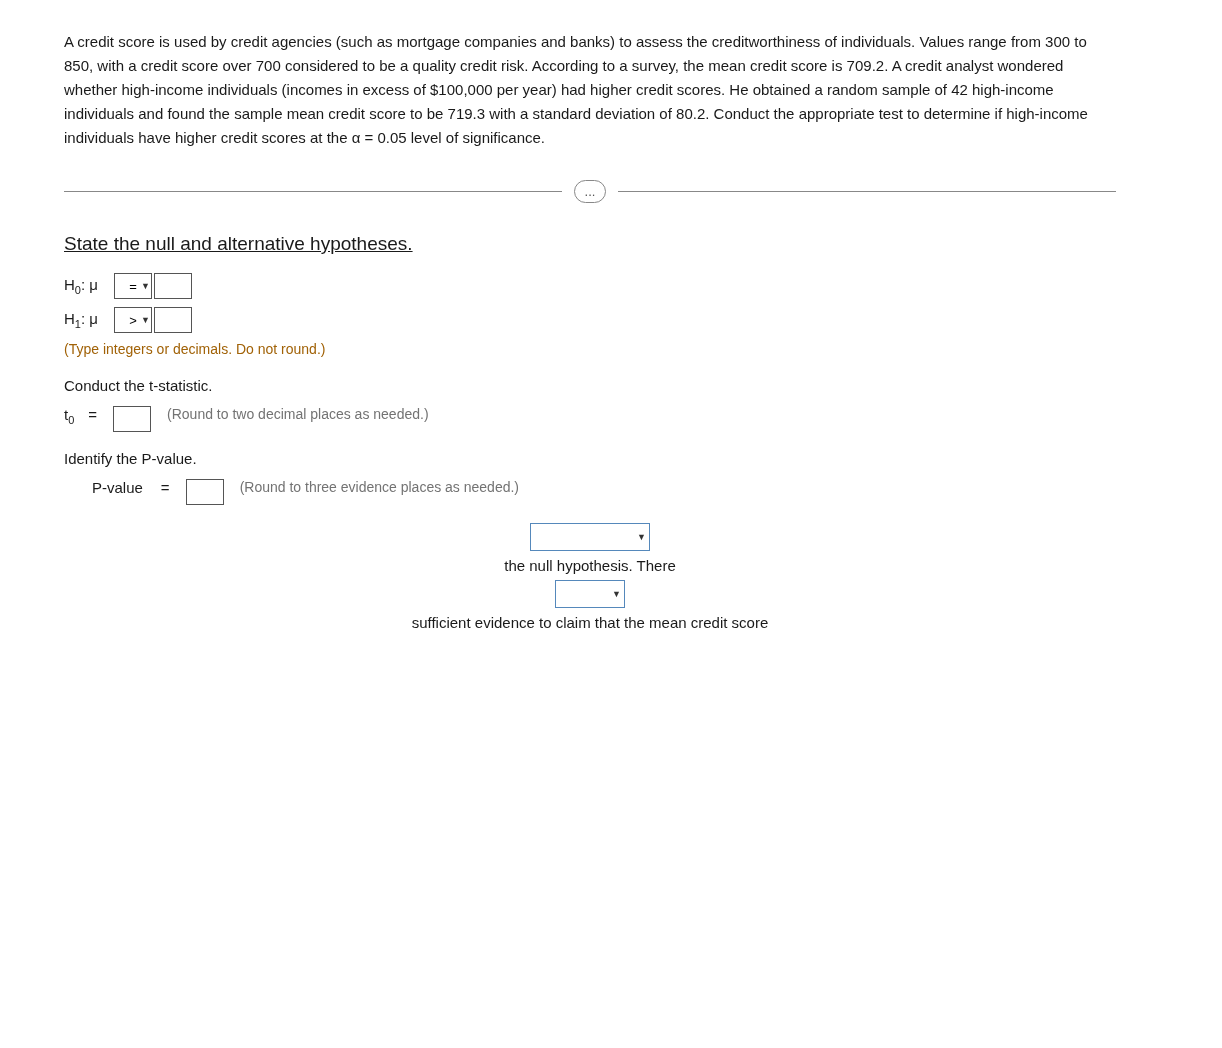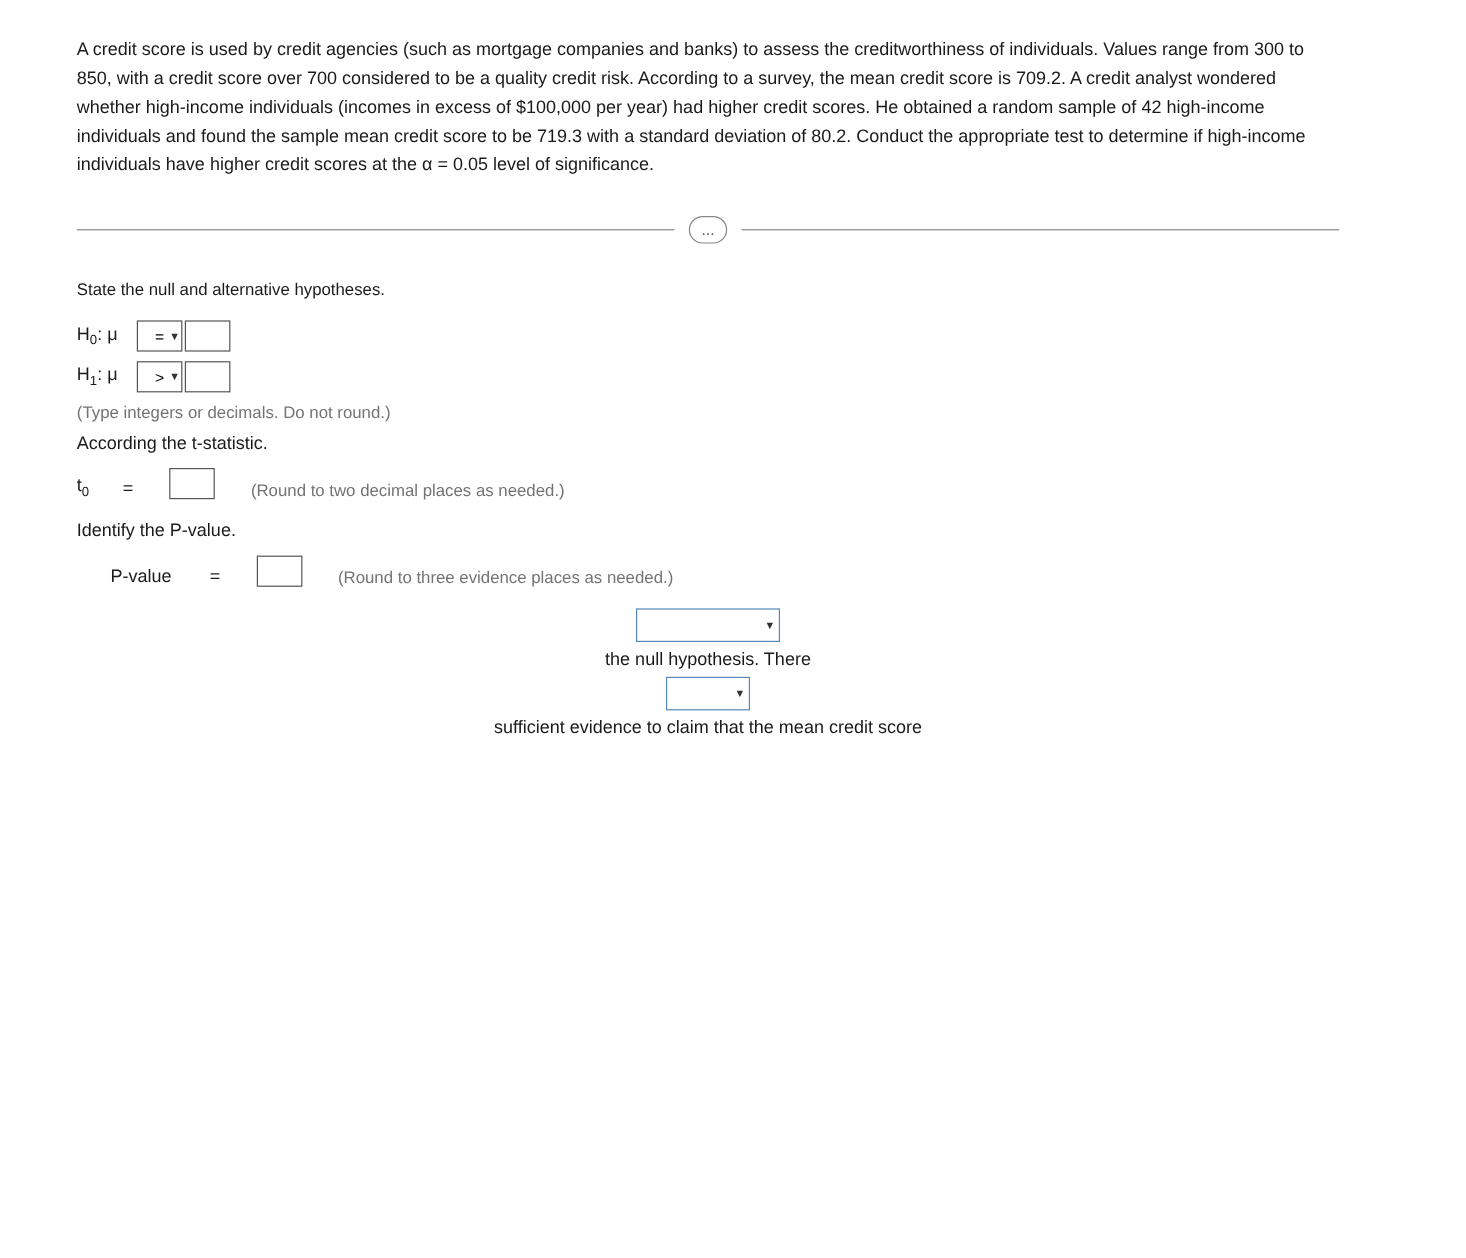--- a/index.html
+++ b/index.html
@@ -45,22 +45,23 @@
       margin: 0 12px;
       border: 1px solid #888;
       border-radius: 12px;
       padding: 3px 10px;
       font-size: 13px;
       color: #555;
       background: #fff;
     }
 
     .section-title {
-      font-size: 14px;
+      font-size: 19px;
       margin-bottom: 18px;
+      text-decoration: underline;
     }
 
     .hypothesis-row {
       display: flex;
       align-items: center;
       margin-bottom: 8px;
       font-size: 15px;
     }
 
     .hypothesis-label {
@@ -106,37 +107,37 @@
       height: 26px;
       border: 1px solid #555;
       background: #fff;
       font-size: 13px;
       padding: 0 3px;
       outline: none;
       margin-left: 2px;
     }
 
     .hint-text {
-      color: #737373;
+      color: #a16207;
       font-size: 14px;
-      margin-bottom: 10px;
+      margin-bottom: 20px;
     }
 
     .subsection-title {
       font-size: 15px;
       margin-bottom: 12px;
     }
 
     .inline-row {
       display: flex;
-      align-items: flex-end;
+      align-items: flex-start;
       margin-bottom: 18px;
       font-size: 15px;
       flex-wrap: wrap;
-      gap: 24px;
+      gap: 10px;
     }
 
     .inline-label {
       margin-right: 4px;
       margin-left: 28px;
     }
 
     .equals-sign {
       margin: 0 4px;
     }
@@ -247,21 +248,21 @@
           <option>≠</option>
         </select>
       </div>
       <input type="text" class="input-box" value="" style="">
     </div>
 
     <p class="hint-text">(Type integers or decimals. Do not round.)</p>
   </div>
 
   <div class="section">
-    <p class="subsection-title">According the t-statistic.</p>
+    <p class="subsection-title">Conduct the t-statistic.</p>
     <div class="inline-row">
       <span class="t0-label">t<sub>0</sub></span>
       <span class="equals-sign">=</span>
       <input type="text" class="input-box" value="" style="">
       <span class="hint-inline">(Round to two decimal places as needed.)</span>
     </div>
   </div>
 
   <div class="section">
     <p class="subsection-title">Identify the P-value.</p>

